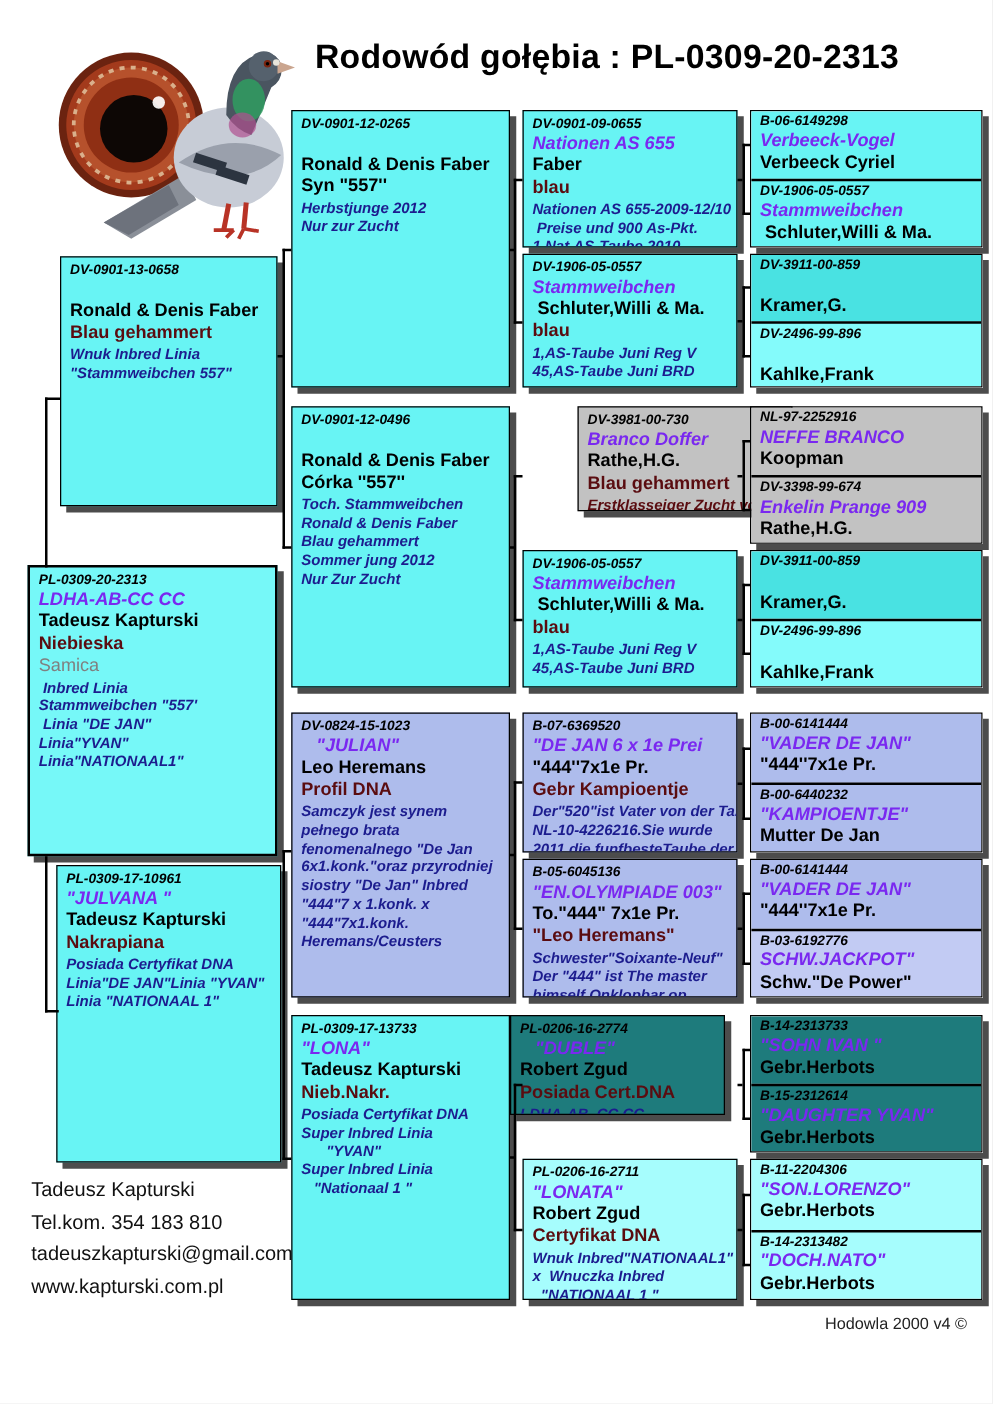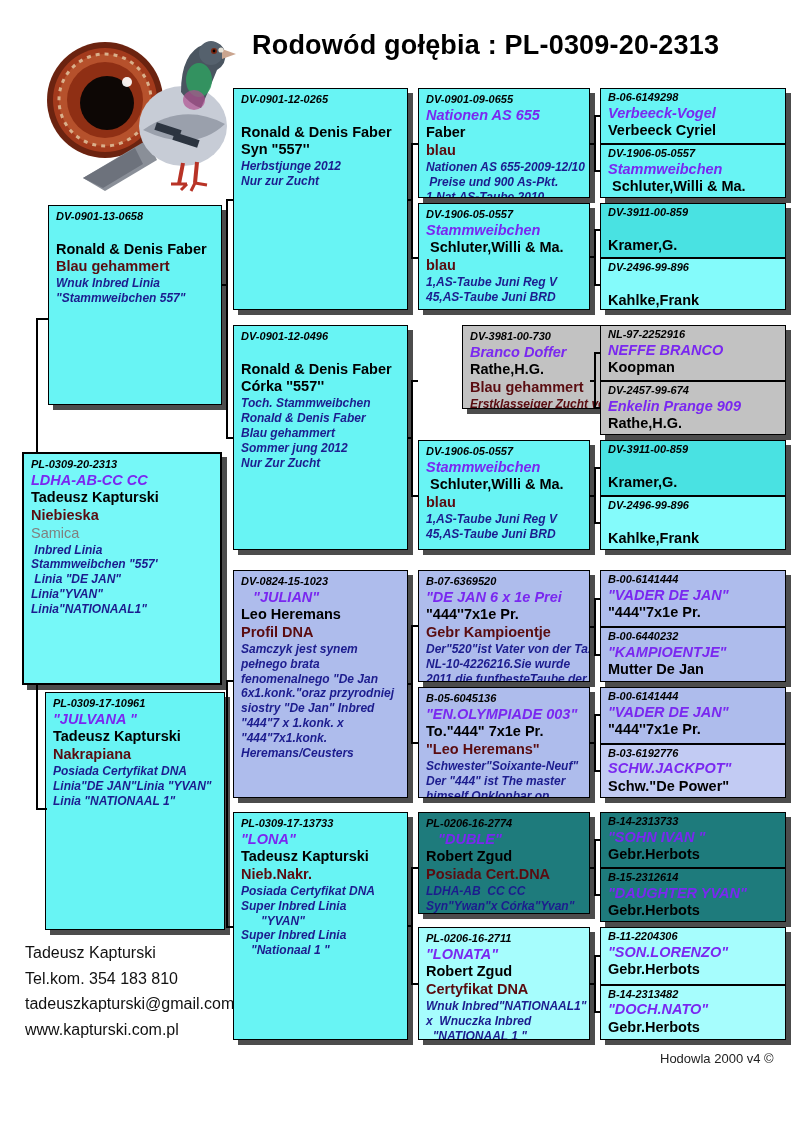--- a/index.html
+++ b/index.html
@@ -180,21 +180,21 @@
       </div>
       <div class="bx" style="left: 418px; top: 687px; width: 172px; height: 111px; background: rgb(174, 188, 236);">
         <div class="ln-ring">B-05-6045136</div>
         <div class="ln-alias">"EN.OLYMPIADE 003"</div>
         <div class="ln-owner">To."444" 7x1e Pr.</div>
         <div class="ln-color">"Leo Heremans"</div>
         <div class="ln-note">Schwester"Soixante-Neuf"</div>
         <div class="ln-note">Der "444" ist The master</div>
         <div class="ln-note">himself Onklopbar op</div>
       </div>
-      <div class="bx" style="left: 418px; top: 812px; width: 172px; height: 102px; background: rgb(30, 123, 124);">
+      <div class="bx" style="left: 408px; top: 812px; width: 172px; height: 80px; background: rgb(30, 123, 124);">
         <div class="ln-ring">PL-0206-16-2774</div>
         <div class="ln-alias">   "DUBLE"</div>
         <div class="ln-owner">Robert Zgud</div>
         <div class="ln-color">Posiada Cert.DNA</div>
         <div class="ln-note">LDHA-AB  CC CC</div>
         <div class="ln-note">Syn"Ywan"x Córka"Yvan"</div>
         <div class="ln-note">Inbred Linia "YVAN"</div>
       </div>
       <div class="bx" style="left: 418px; top: 927px; width: 172px; height: 113px; background: rgb(166, 253, 253);">
         <div class="ln-ring">PL-0206-16-2711</div>
@@ -229,21 +229,21 @@
           <div class="ln-owner">Kahlke,Frank</div>
         </div>
       </div>
       <div class="bx pair" style="left: 600px; top: 325px; width: 186px; height: 110px;">
         <div class="sub" style="background: rgb(194, 194, 194);">
           <div class="ln-ring">NL-97-2252916</div>
           <div class="ln-alias">NEFFE BRANCO</div>
           <div class="ln-owner">Koopman</div>
         </div>
         <div class="sub sub2" style="background: rgb(194, 194, 194);">
-          <div class="ln-ring">DV-2457-99-674</div>
+          <div class="ln-ring">DV-3398-99-674</div>
           <div class="ln-alias">Enkelin Prange 909</div>
           <div class="ln-owner">Rathe,H.G.</div>
         </div>
       </div>
       <div class="bx pair" style="left: 600px; top: 440px; width: 186px; height: 110px;">
         <div class="sub" style="background: rgb(73, 226, 226);">
           <div class="ln-ring">DV-3911-00-859</div>
           <div class="ln-alias">&nbsp;</div>
           <div class="ln-owner">Kramer,G.</div>
         </div>

